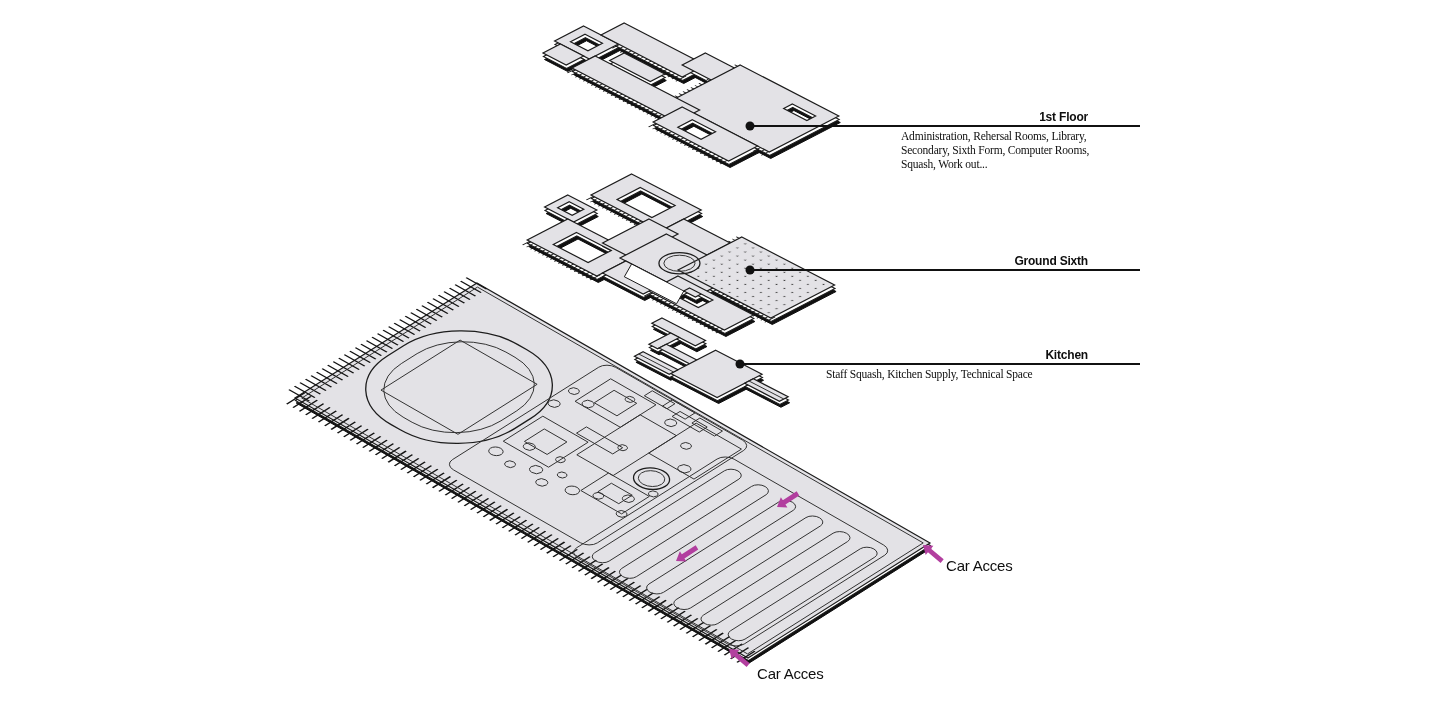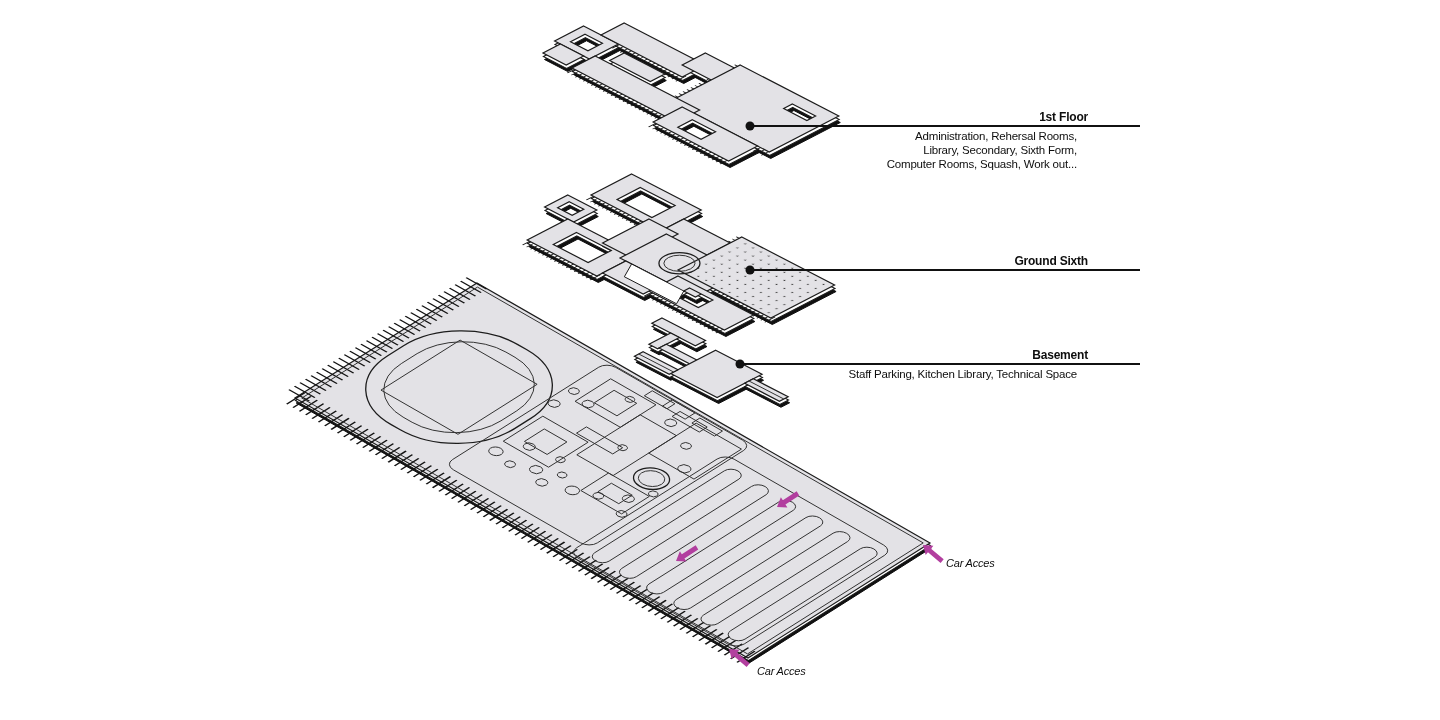--- a/index.html
+++ b/index.html
@@ -16,29 +16,29 @@
   .fascia{stroke:#141414;stroke-width:3.5;stroke-dasharray:0.32 1.05;fill:none;}
   .tickedge{stroke:#141414;stroke-width:4.5;stroke-dasharray:0.3 1.1;fill:none;}
   .leader{stroke:#111;stroke-width:1.8;}
   .leader-dot{fill:#111;}
   .access-arrow{fill:var(--accent-magenta,#b23f9f);}
   .white-fill{fill:#fff;stroke:#1c1c1c;}
 
   
   .floor-title{position:absolute;right:300px;font-size:12px;font-weight:bold;
                letter-spacing:-0.2px;white-space:nowrap;line-height:13px;}
-  .floor-rooms{position:absolute;right:311px;font-size:11.5px;line-height:14px;
-               letter-spacing:-0.2px;text-align:right;}
+  .floor-rooms{position:absolute;right:292px;font-size:11.5px;line-height:14px;
+               letter-spacing:-0.2px;text-align:left;font-family:Liberation Serif, serif;}
   .rooms-1{top:129px;width:195px;}
   .rooms-0{top:273px;width:258px;}
   .rooms-b{top:367px;width:270px;}
   .title-1{top:111px;}
   .title-0{top:255px;}
   .title-b{top:349px;}
-  .car-access{position:absolute;font-size:11px;letter-spacing:-0.2px;white-space:nowrap;font-style:italic;}
+  .car-access{position:absolute;font-size:15px;letter-spacing:-0.2px;white-space:nowrap;}
   .car-access-east{left:946px;top:557px;}
   .car-access-south{left:757px;top:665px;}
 </style>
 </head>
 <body>
 
 <div class="stage">
 
 <svg class="diagram-svg" width="1440" height="720" viewBox="0 0 1440 720">
   <defs>
@@ -238,19 +238,19 @@
   <use href="#arrow" class="access-arrow" transform="translate(729,649) rotate(40)"></use>
   <use href="#arrow" class="access-arrow" transform="translate(777,507) rotate(-33)"></use>
   <use href="#arrow" class="access-arrow" transform="translate(676,561) rotate(-33)"></use>
 </svg>
 
 <div class="floor-title title-1">1st Floor</div>
 <div class="floor-rooms rooms-1">Administration, Rehersal Rooms, Library, Secondary, Sixth Form, Computer Rooms, Squash, Work out...</div>
 
 <div class="floor-title title-0">Ground Sixth</div>
 
-<div class="floor-title title-b">Basement</div>
-<div class="floor-rooms rooms-b">Staff Parking, Kitchen Library, Technical Space</div>
+<div class="floor-title title-b">Kitchen</div>
+<div class="floor-rooms rooms-b">Staff Squash, Kitchen Supply, Technical Space</div>
 
 <div class="car-access car-access-east">Car Acces</div>
 <div class="car-access car-access-south">Car Acces</div>
 
 </div>
 
 </body></html>

